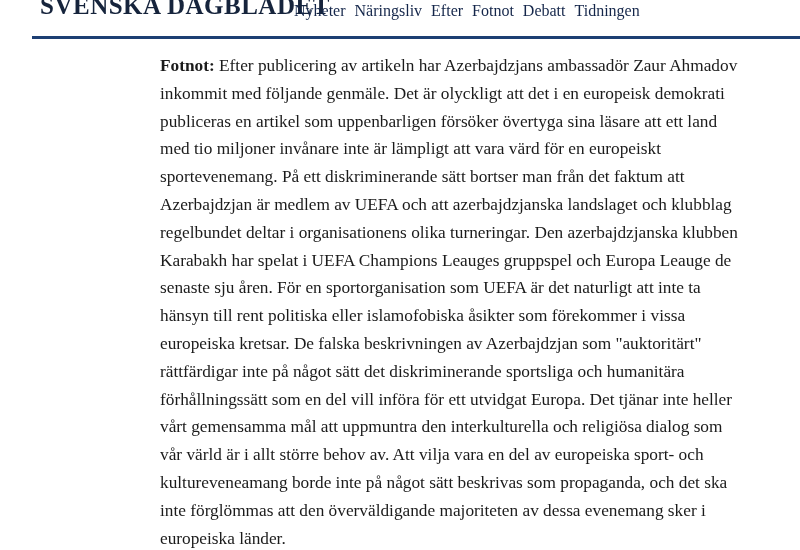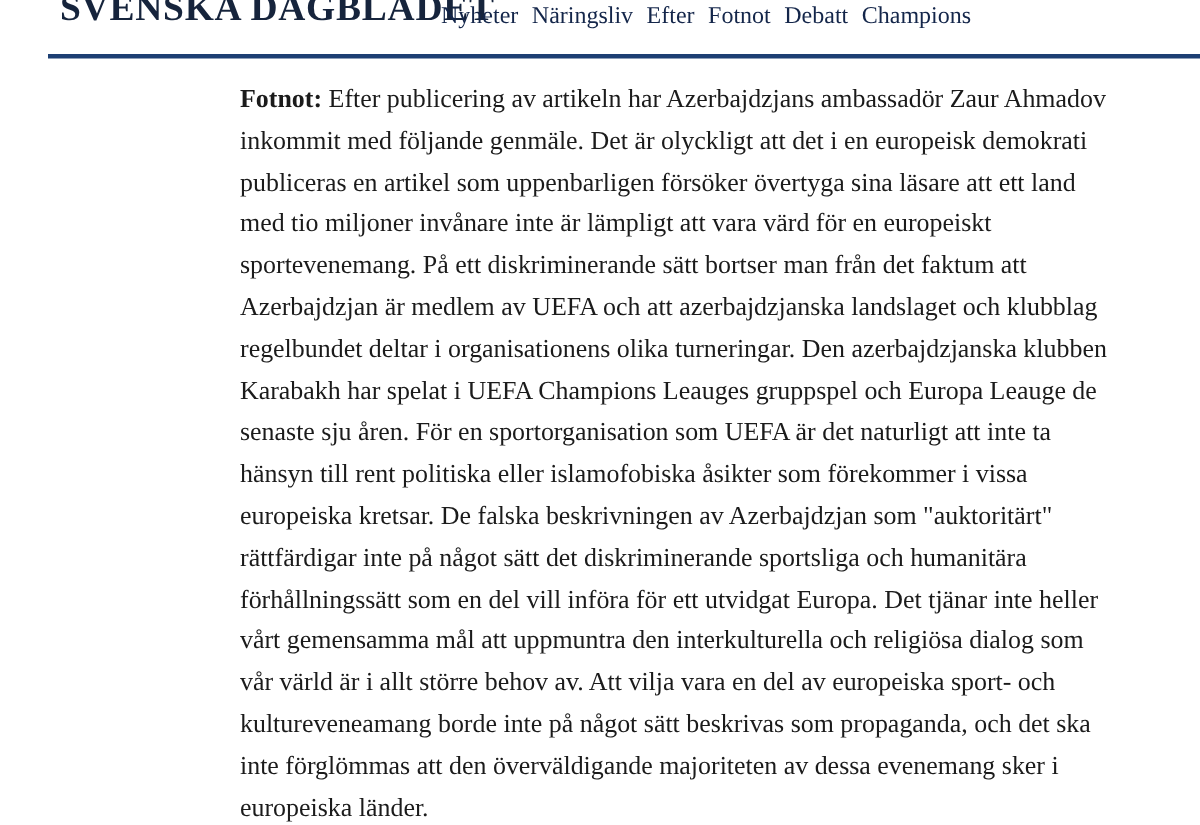--- a/index.html
+++ b/index.html
@@ -76,19 +76,19 @@
 <body>
 
 <div class="masthead">
   <div class="brand">SVENSKA DAGBLADET</div>
   <nav class="nav">
     <span class="nav-item">Nyheter</span>
     <span class="nav-item">Näringsliv</span>
     <span class="nav-item">Efter</span>
     <span class="nav-item">Fotnot</span>
     <span class="nav-item">Debatt</span>
-    <span class="nav-item">Champions</span>
+    <span class="nav-item">Tidningen</span>
   </nav>
 </div>
 
 <div class="article">
   <p><span class="fotnot-label">Fotnot:</span><span> Efter publicering av artikeln har Azerbajdzjans ambassadör Zaur Ahmadov inkommit med följande genmäle. Det är olyckligt att det i en europeisk demokrati publiceras en artikel som uppenbarligen försöker övertyga sina läsare att ett land med tio miljoner invånare inte är lämpligt att vara värd för en europeiskt sportevenemang. På ett diskriminerande sätt bortser man från det faktum att Azerbajdzjan är medlem av UEFA och att azerbajdzjanska landslaget och klubblag regelbundet deltar i organisationens olika turneringar. Den azerbajdzjanska klubben Karabakh har spelat i UEFA Champions Leauges gruppspel och Europa Leauge de senaste sju åren. För en sportorganisation som UEFA är det naturligt att inte ta hänsyn till rent politiska eller islamofobiska åsikter som förekommer i vissa europeiska kretsar. De falska beskrivningen av Azerbajdzjan som "auktoritärt" rättfärdigar inte på något sätt det diskriminerande sportsliga och humanitära förhållningssätt som en del vill införa för ett utvidgat Europa. Det tjänar inte heller vårt gemensamma mål att uppmuntra den interkulturella och religiösa dialog som vår värld är i allt större behov av. Att vilja vara en del av europeiska sport- och kultureveneamang borde inte på något sätt beskrivas som propaganda, och det ska inte förglömmas att den överväldigande majoriteten av dessa evenemang sker i europeiska länder.</span></p>
 </div>
 
 </body></html>

